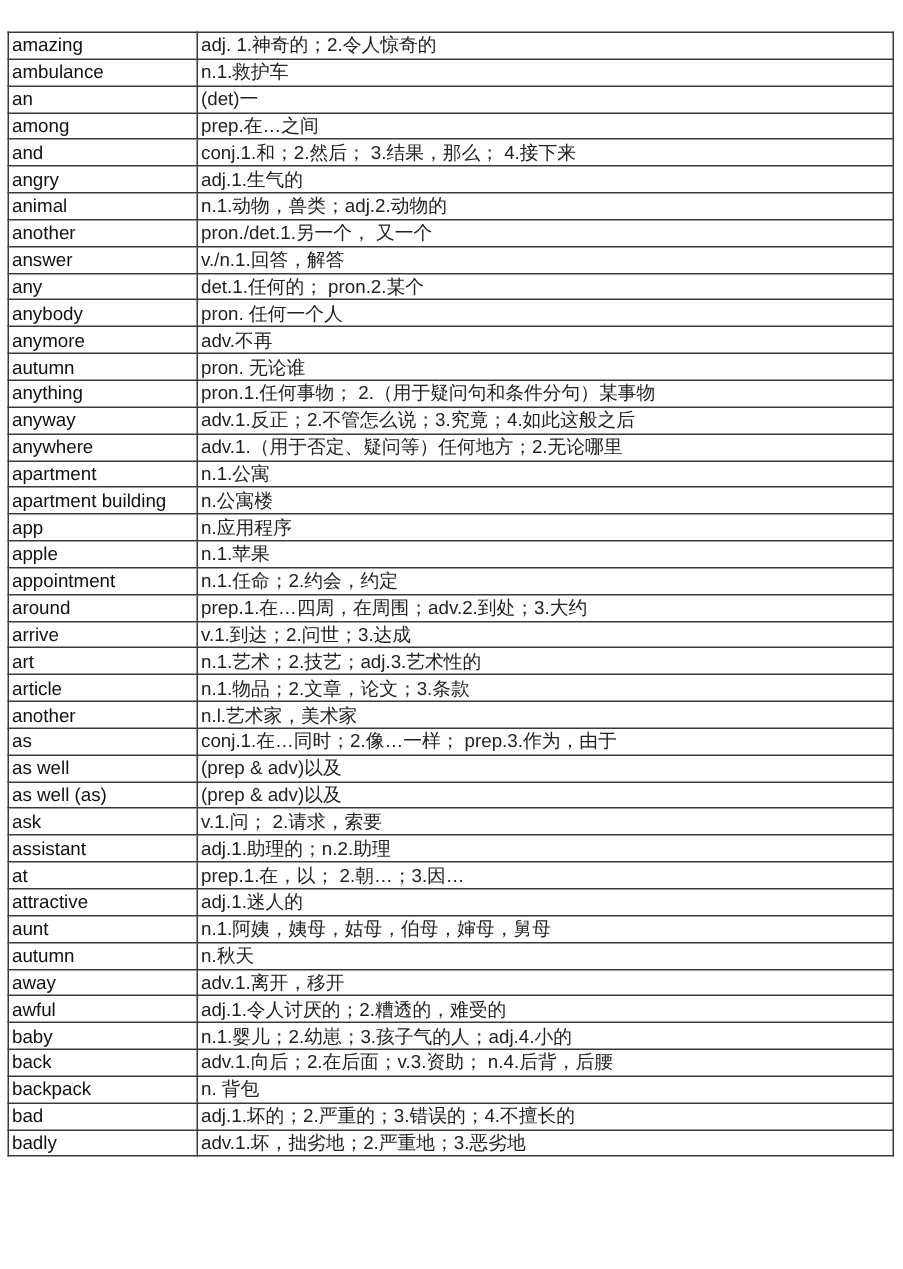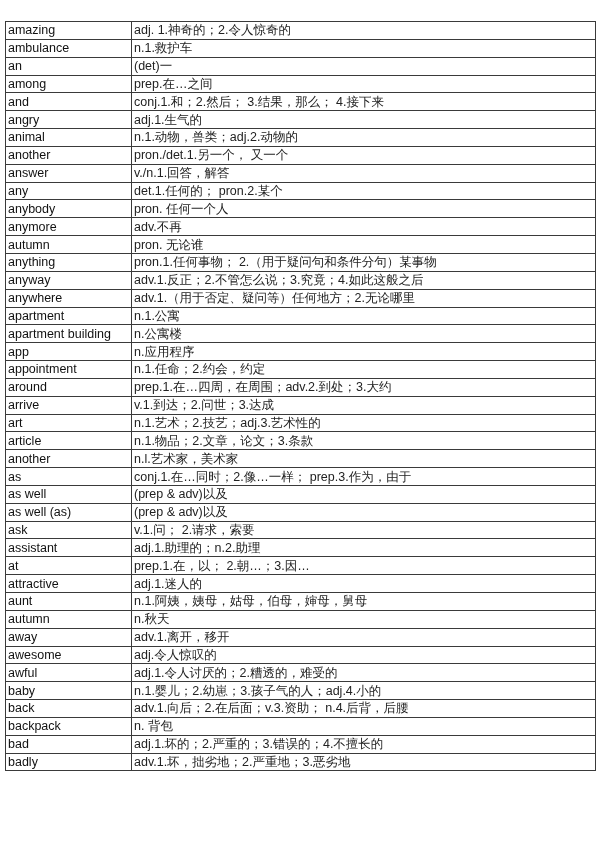--- a/index.html
+++ b/index.html
@@ -105,20 +105,24 @@
       </tr>
       <tr>
         <td class="word">apartment building</td>
         <td class="def">n.公寓楼</td>
       </tr>
       <tr>
         <td class="word">app</td>
         <td class="def">n.应用程序</td>
       </tr>
       <tr>
+        <td class="word">apple</td>
+        <td class="def">n.1.苹果</td>
+      </tr>
+      <tr>
         <td class="word">appointment</td>
         <td class="def">n.1.任命；2.约会，约定</td>
       </tr>
       <tr>
         <td class="word">around</td>
         <td class="def">prep.1.在…四周，在周围；adv.2.到处；3.大约</td>
       </tr>
       <tr>
         <td class="word">arrive</td>
         <td class="def">v.1.到达；2.问世；3.达成</td>
@@ -167,24 +171,20 @@
         <td class="word">aunt</td>
         <td class="def">n.1.阿姨，姨母，姑母，伯母，婶母，舅母</td>
       </tr>
       <tr>
         <td class="word">autumn</td>
         <td class="def">n.秋天</td>
       </tr>
       <tr>
         <td class="word">away</td>
         <td class="def">adv.1.离开，移开</td>
-      </tr>
-      <tr>
-        <td class="word">awesome</td>
-        <td class="def">adj.令人惊叹的</td>
       </tr>
       <tr>
         <td class="word">awful</td>
         <td class="def">adj.1.令人讨厌的；2.糟透的，难受的</td>
       </tr>
       <tr>
         <td class="word">baby</td>
         <td class="def">n.1.婴儿；2.幼崽；3.孩子气的人；adj.4.小的</td>
       </tr>
       <tr>

